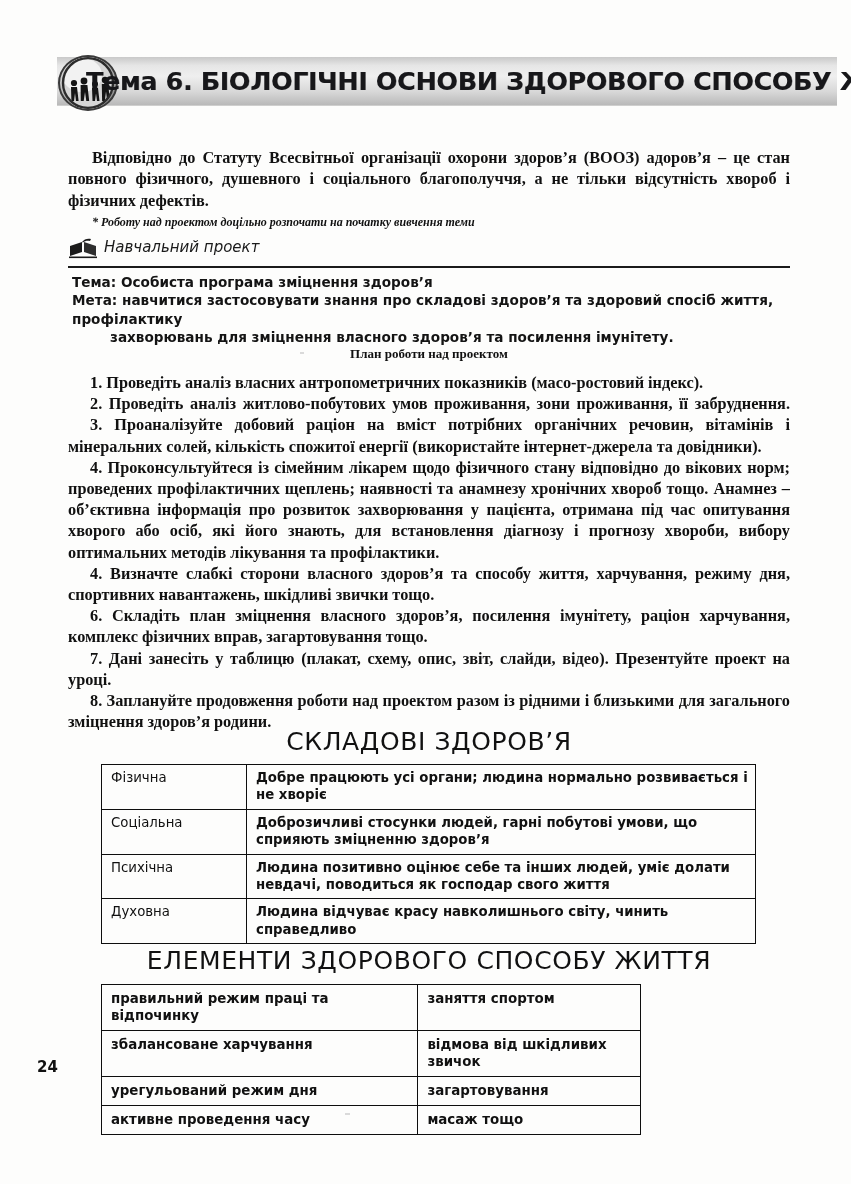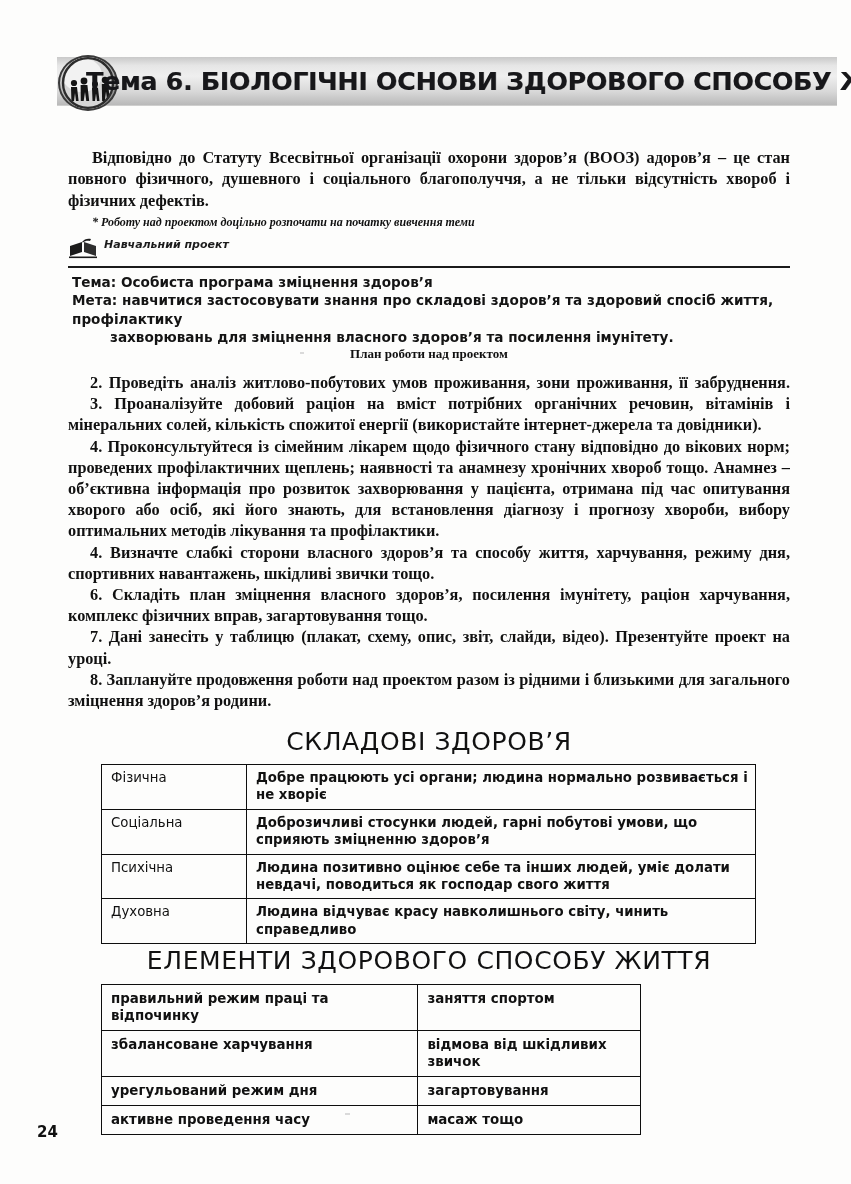--- a/index.html
+++ b/index.html
@@ -94,22 +94,22 @@
     width: 722px;
     height: 30px;
     border-bottom: 2.5px solid #1b1b1b;
   }
   .project-strip .label {
     position: absolute;
     left: 36px;
     top: 2px;
     font-family: "DejaVu Sans", "Liberation Sans", sans-serif;
     font-style: italic;
-    font-weight: 700;
-    font-size: 11px;
+    font-weight: 400;
+    font-size: 15px;
     color: #1b1b1b;
   }
   .book-icon {
     position: absolute;
     left: 0px;
     top: 1px;
     width: 30px;
     height: 24px;
   }
 
@@ -201,21 +201,21 @@
     line-height: 17px;
   }
   #table-elementy td { padding: 5px 7px 6px 9px; font-weight: 700; }
   #table-elementy td.c1 { width: 322px; }
   #table-elementy td.c2 { width: 216px; }
 
   
   .folio {
     position: absolute;
     left: 37px;
-    top: 1123px;
+    top: 1058px;
     font-family: "DejaVu Sans", "Liberation Sans", sans-serif;
     font-weight: 700;
     font-size: 15px;
     color: #111;
   }
 
   .speck {
     position: absolute;
     background: #bdbdbd;
     opacity: .55;
@@ -281,20 +281,21 @@
     <span class="goal">
       <span class="key">Мета:</span>
       <span>навчитися застосовувати знання про складові здоров’я та здоровий спосіб життя, профілактику</span>
     </span>
     <span class="goal-cont">захворювань для зміцнення власного здоров’я та посилення імунітету.</span>
   </div>
 
   <div class="plan-head">План роботи над проектом</div>
 
   <div class="plan">
+    <p>1. Проведіть аналіз власних антропометричних показників (масо-ростовий індекс).</p>
     <p class="j">2. Проведіть аналіз житлово-побутових умов проживання, зони проживання, її забруднення.</p>
     <p>3. Проаналізуйте добовий раціон на вміст потрібних органічних речовин, вітамінів і мінеральних солей, кількість спожитої енергії (використайте інтернет-джерела та довідники).</p>
     <p>4. Проконсультуйтеся із сімейним лікарем щодо фізичного стану відповідно до вікових норм; проведених профілактичних щеплень; наявності та анамнезу хронічних хвороб тощо. Анамнез – об’єктивна інформація про розвиток захворювання у пацієнта, отримана під час опитування хворого або осіб, які його знають, для встановлення діагнозу і прогнозу хвороби, вибору оптимальних методів лікування та профілактики.</p>
     <p>4. Визначте слабкі сторони власного здоров’я та способу життя, харчування, режиму дня, спортивних навантажень, шкідливі звички тощо.</p>
     <p>6. Складіть план зміцнення власного здоров’я, посилення імунітету, раціон харчування, комплекс фізичних вправ, загартовування тощо.</p>
     <p>7. Дані занесіть у таблицю (плакат, схему, опис, звіт, слайди, відео). Презентуйте проект на уроці.</p>
     <p>8. Заплануйте продовження роботи над проектом разом із рідними і близькими для загального зміцнення здоров’я родини.</p>
   </div>
 
   <div class="sec-head" id="head-skladovi">СКЛАДОВІ ЗДОРОВ’Я</div>

